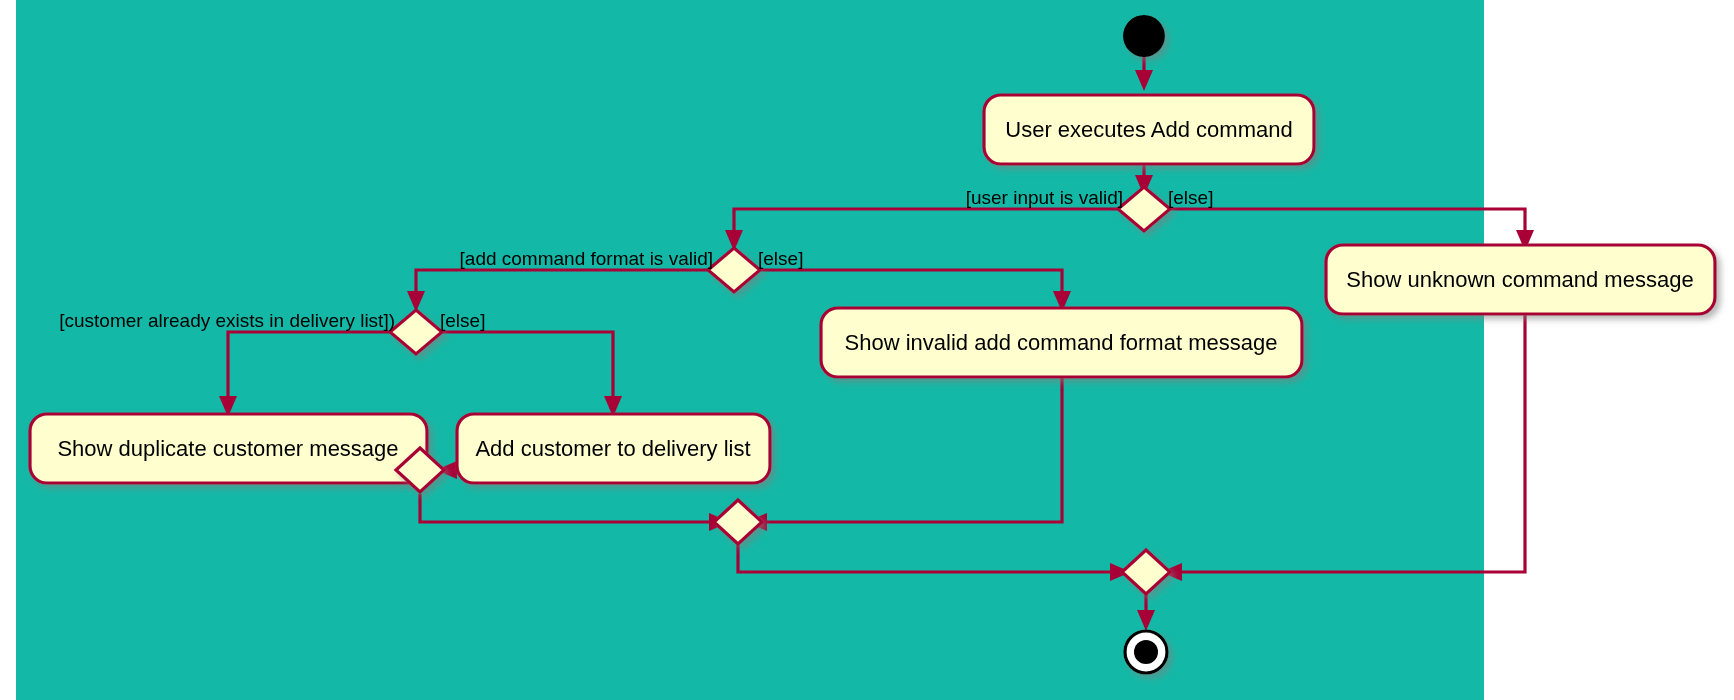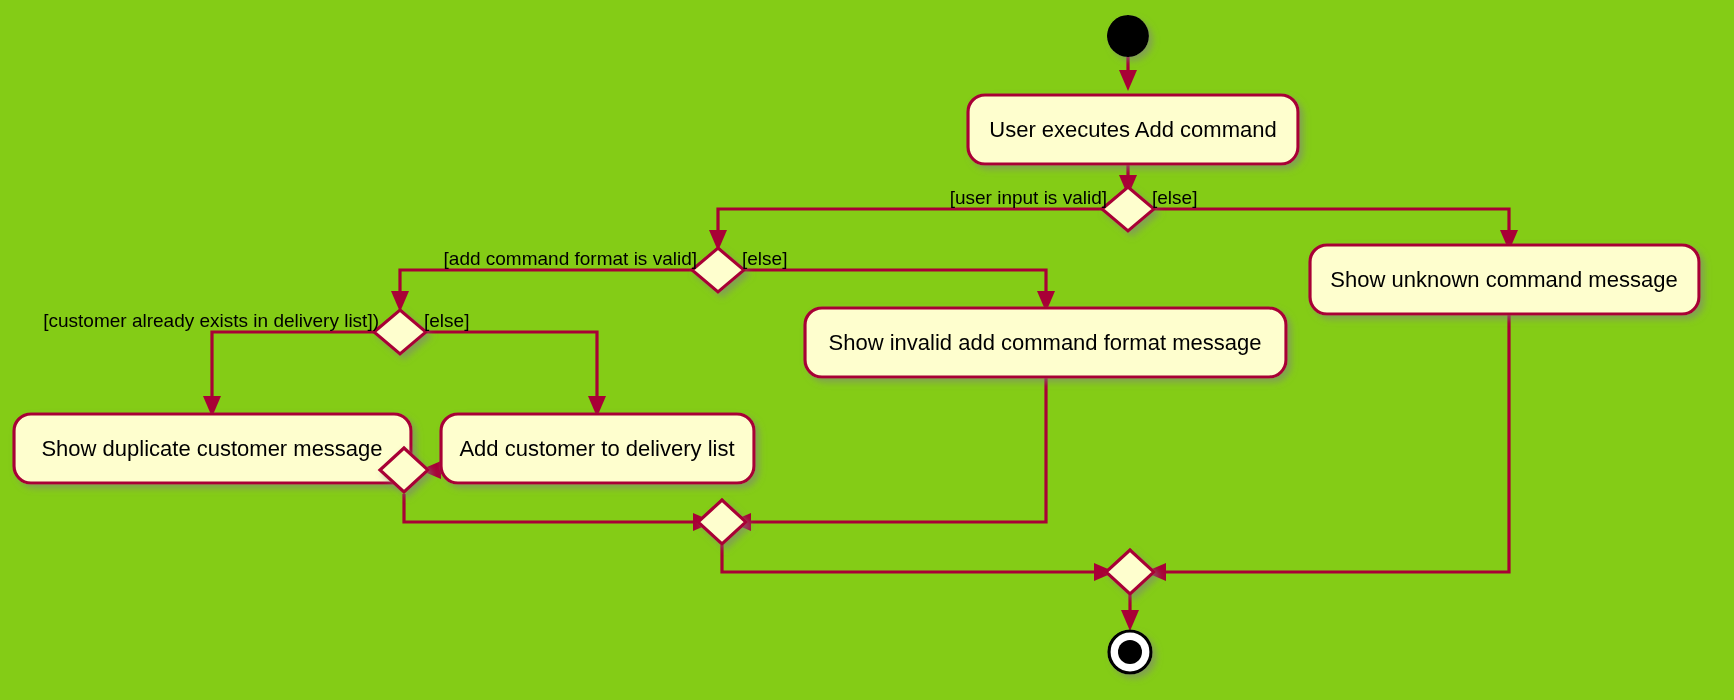--- a/index.html
+++ b/index.html
@@ -9,23 +9,24 @@
     background: #ffffff;
   }
   body {
     width: 1734px;
     height: 700px;
     overflow: hidden;
     font-family: "Liberation Sans", sans-serif;
   }
   #diagram-root {
     position: relative;
-    width: 1734px;
+    width: 1468px;
     height: 700px;
-    background: #84cc16;
+    background: #14b8a6;
+    margin-left: 16px;
   }
   svg#activity-diagram {
     display: block;
     width: 1734px;
     height: 700px;
   }
   .edge-line {
     fill: none;
     stroke: #A80036;
     stroke-width: 3.2;

